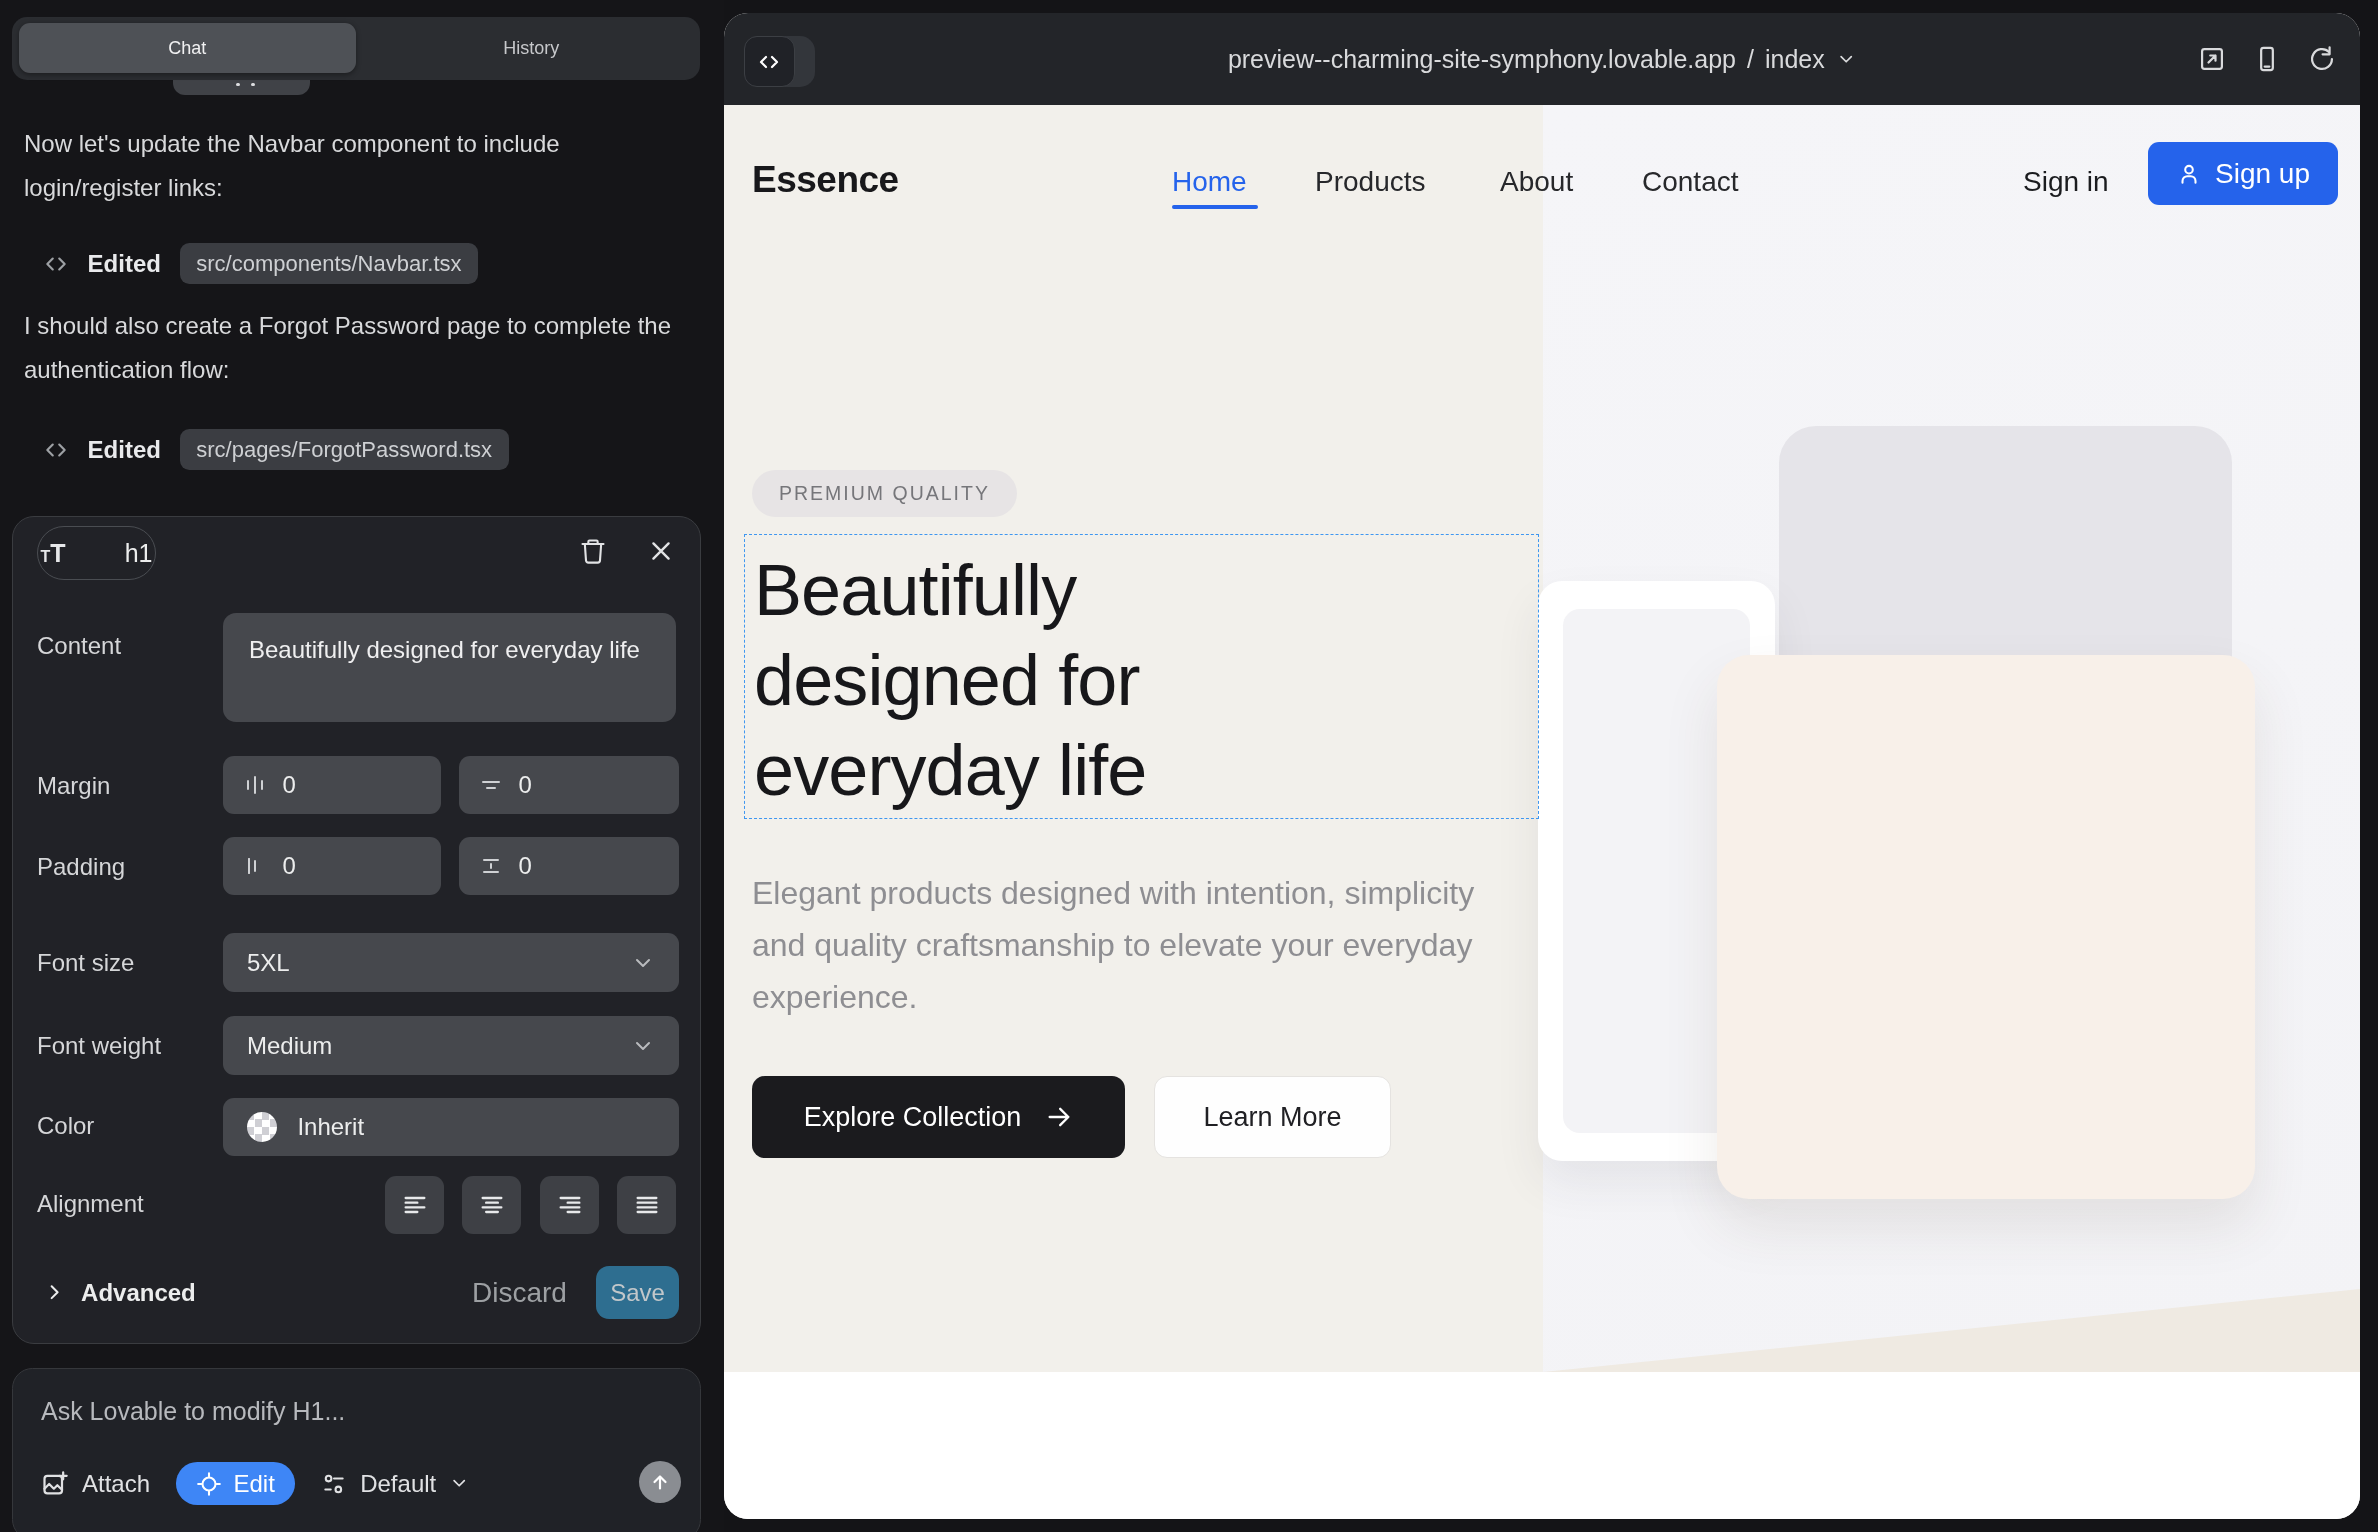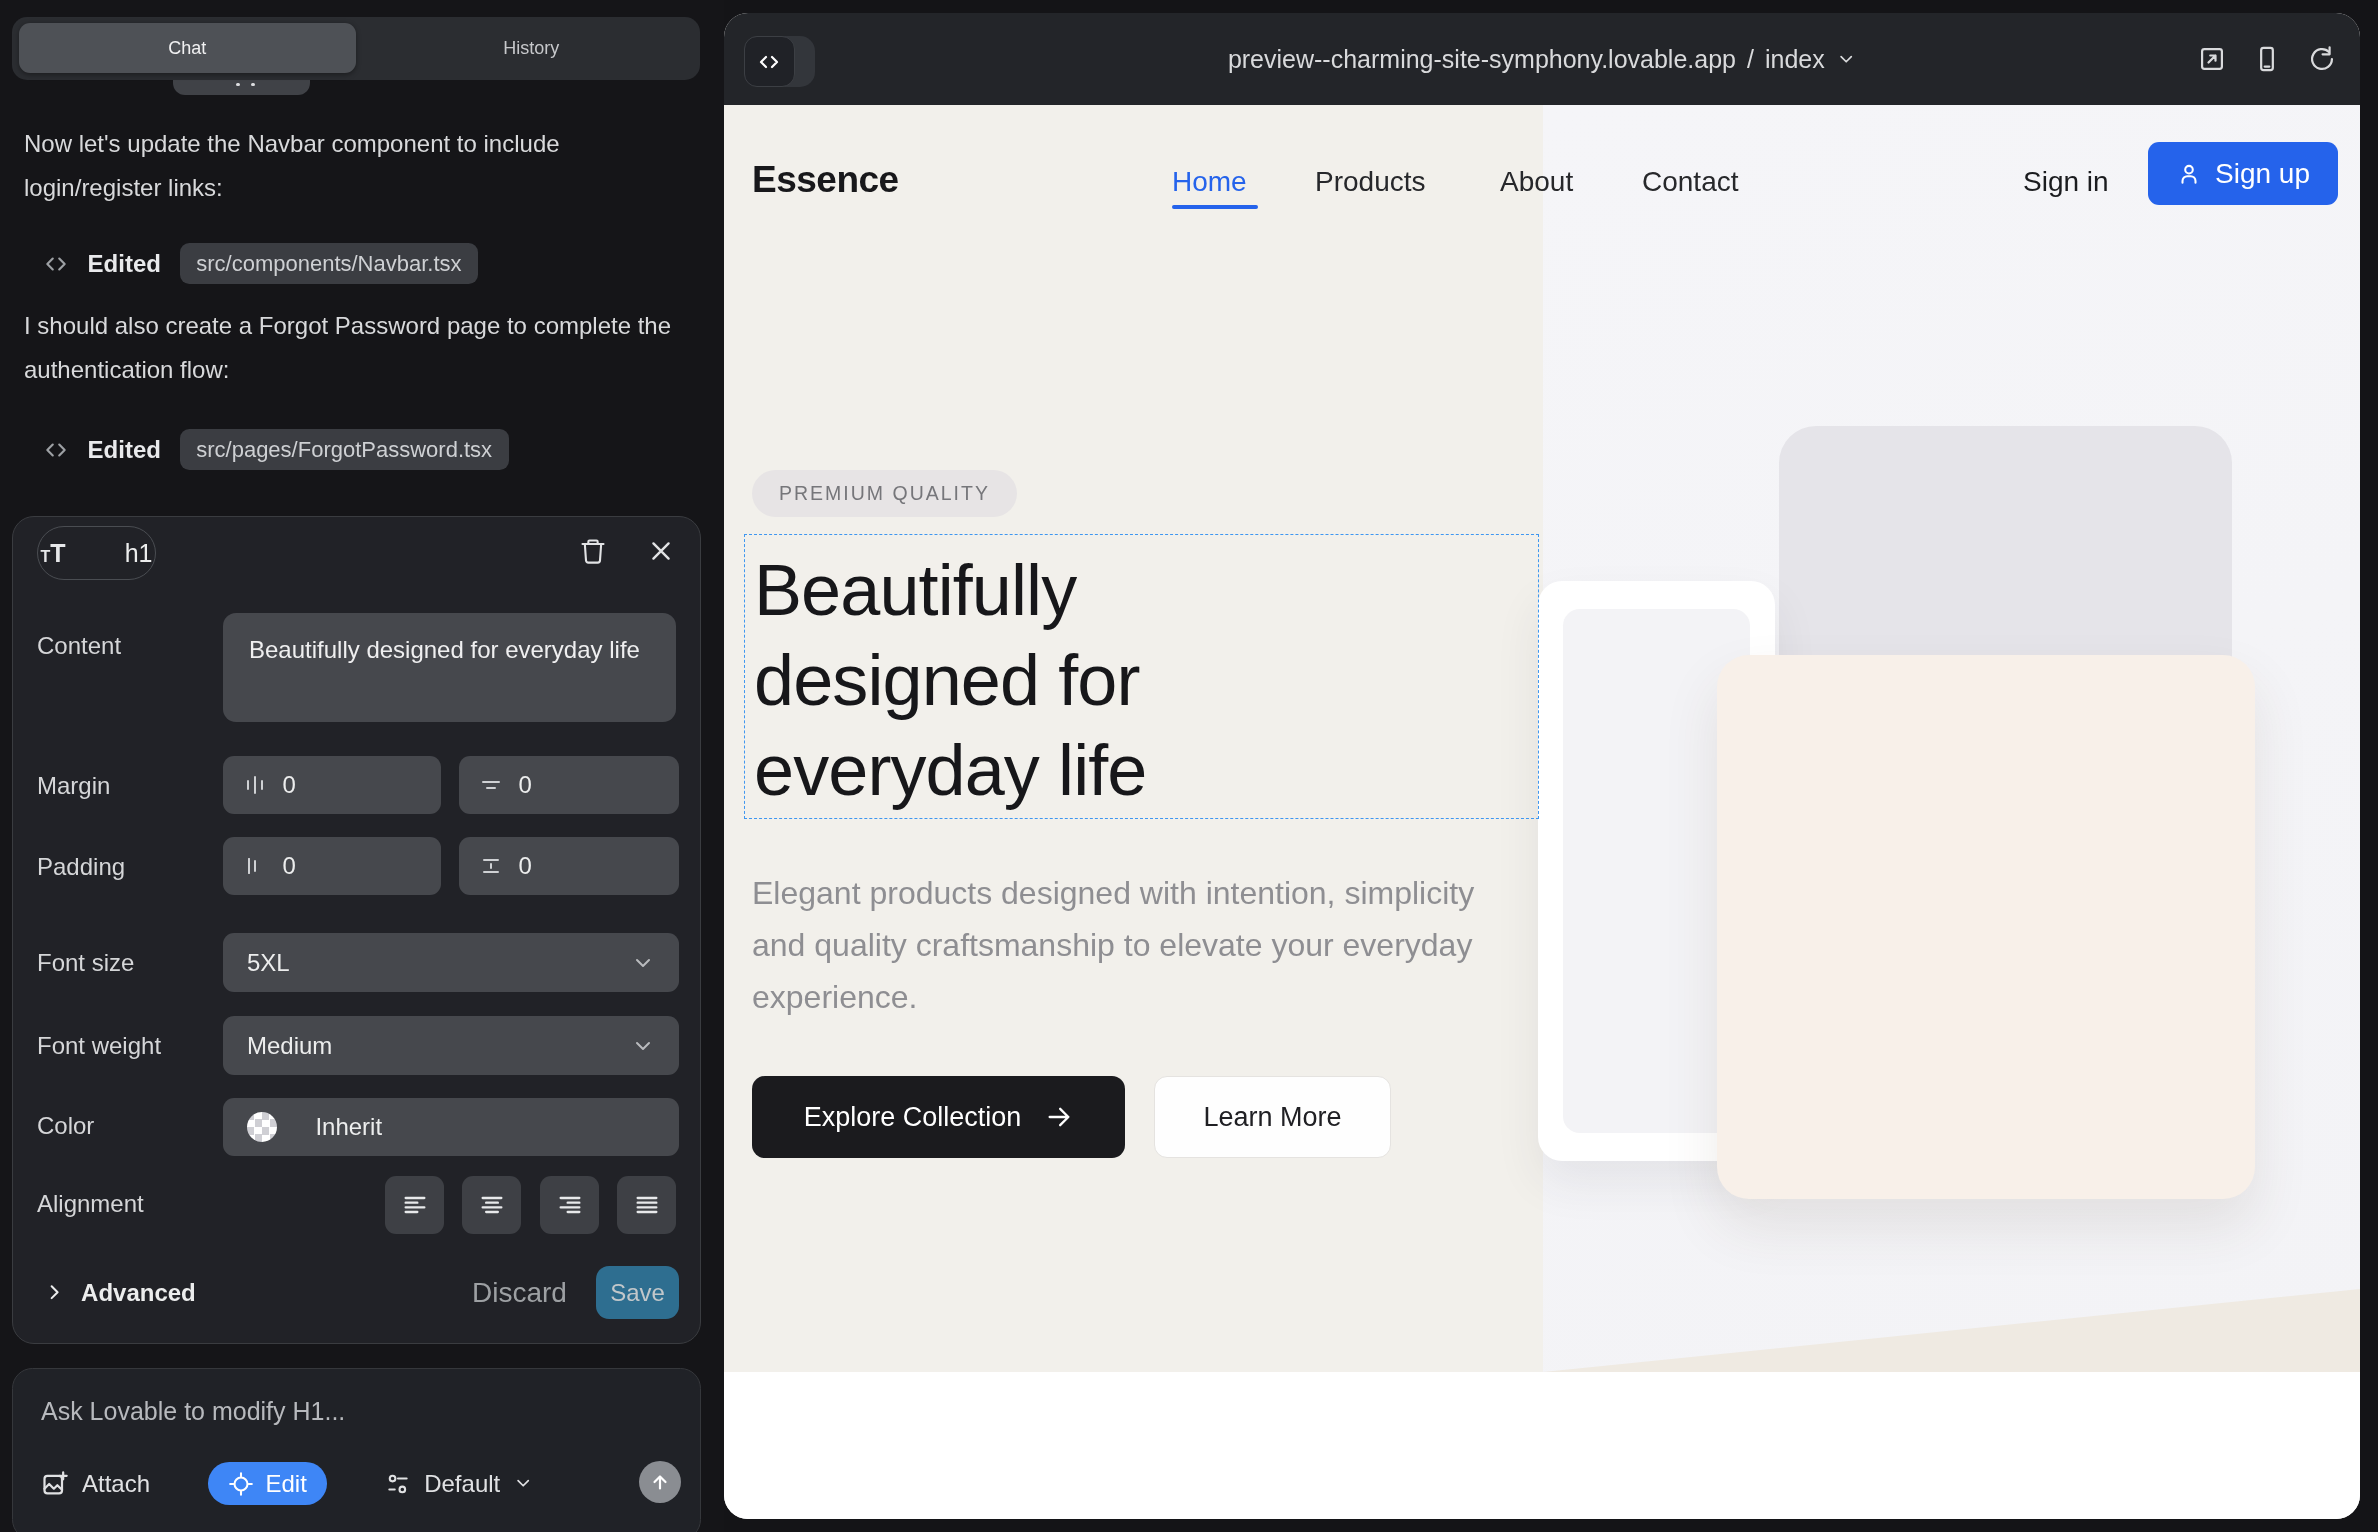--- a/index.html
+++ b/index.html
@@ -43,21 +43,21 @@
   .f-label { position:absolute; left:24px; font-size:24px; color:#d5d6d8; }
   .textarea { position:absolute; left:210px; top:96px; width:453px; height:109px;
               background:#46484d; border-radius:13px; padding:18.6px 26px;
               font-size:24px; line-height:36px; color:#efeff0; }
   .num-input { position:absolute; height:58px; background:#46484d; border-radius:11px;
                display:flex; align-items:center; gap:15px; padding-left:20.4px; color:#eceded;
                font-size:24px; }
   .num-input svg { color:#cfd1d4; }
   .select { position:absolute; left:210px; width:456px; height:59px; background:#46484d;
             border-radius:11px; display:flex; align-items:center; padding:8px 24px;
-            font-size:24px; color:#eceded;gap:18px; }
+            font-size:24px; color:#eceded; }
   .select .chev { margin-left:auto; color:#b9bbbe; display:flex; }
   .swatch { width:30px; height:30px; border-radius:50%;
             background:repeating-conic-gradient(#ffffff 0% 25%, #cfcfd4 25% 50%);
             background-size:15px 15px; margin-right:20.4px; }
   .align-btn { position:absolute; top:659px; width:59px; height:58px; background:#3e4045;
                border-radius:11px; display:flex; align-items:center; justify-content:center;
                color:#e8e9eb; cursor:pointer; }
   .adv-row { position:absolute; left:0; top:749px; width:100%; height:53px; }
   .adv-toggle { position:absolute; left:31px; top:0; height:53px; display:flex; align-items:center;
                 gap:16.7px; color:#eceded; font-size:24px; font-weight:600; }
@@ -68,21 +68,21 @@
               font-size:24px; color:#c2c7ca; }
 
   
   .composer { position:absolute; left:12px; top:1368px; width:689px; height:172px;
               background:#202227; border:0.9px solid #35373b; border-radius:20.4px; z-index:4; }
   .composer-input { position:absolute; left:28px; top:22px; width:612px; height:41px;
                     background:transparent; border:none; outline:none; font-size:25px;
                     color:#e8e9eb; font-family:inherit; }
   .composer-input::placeholder { color:#b7b9bd; }
   .composer-row { position:absolute; left:28px; top:93px; height:43px; display:flex;
-                  align-items:center;gap:32px; }
+                  align-items:center; }
   .attach { display:flex; align-items:center; gap:13px; color:#e0e1e3; font-size:24px; }
   .edit-pill { margin-left:26px; height:43px; padding:0 20.4px; border-radius:21.3px;
                background:#3e86f6; color:#fff; font-size:24px; display:flex; align-items:center;
                gap:11px; }
   .mode-sel { margin-left:26px; display:flex; align-items:center; gap:13px; color:#e0e1e3;
               font-size:24px; }
   .send-btn { position:absolute; right:18.6px; top:92px; width:42px; height:42px; border-radius:50%;
               background:#8a8d92; display:flex; align-items:center; justify-content:center; color:#fff; }
 
   

